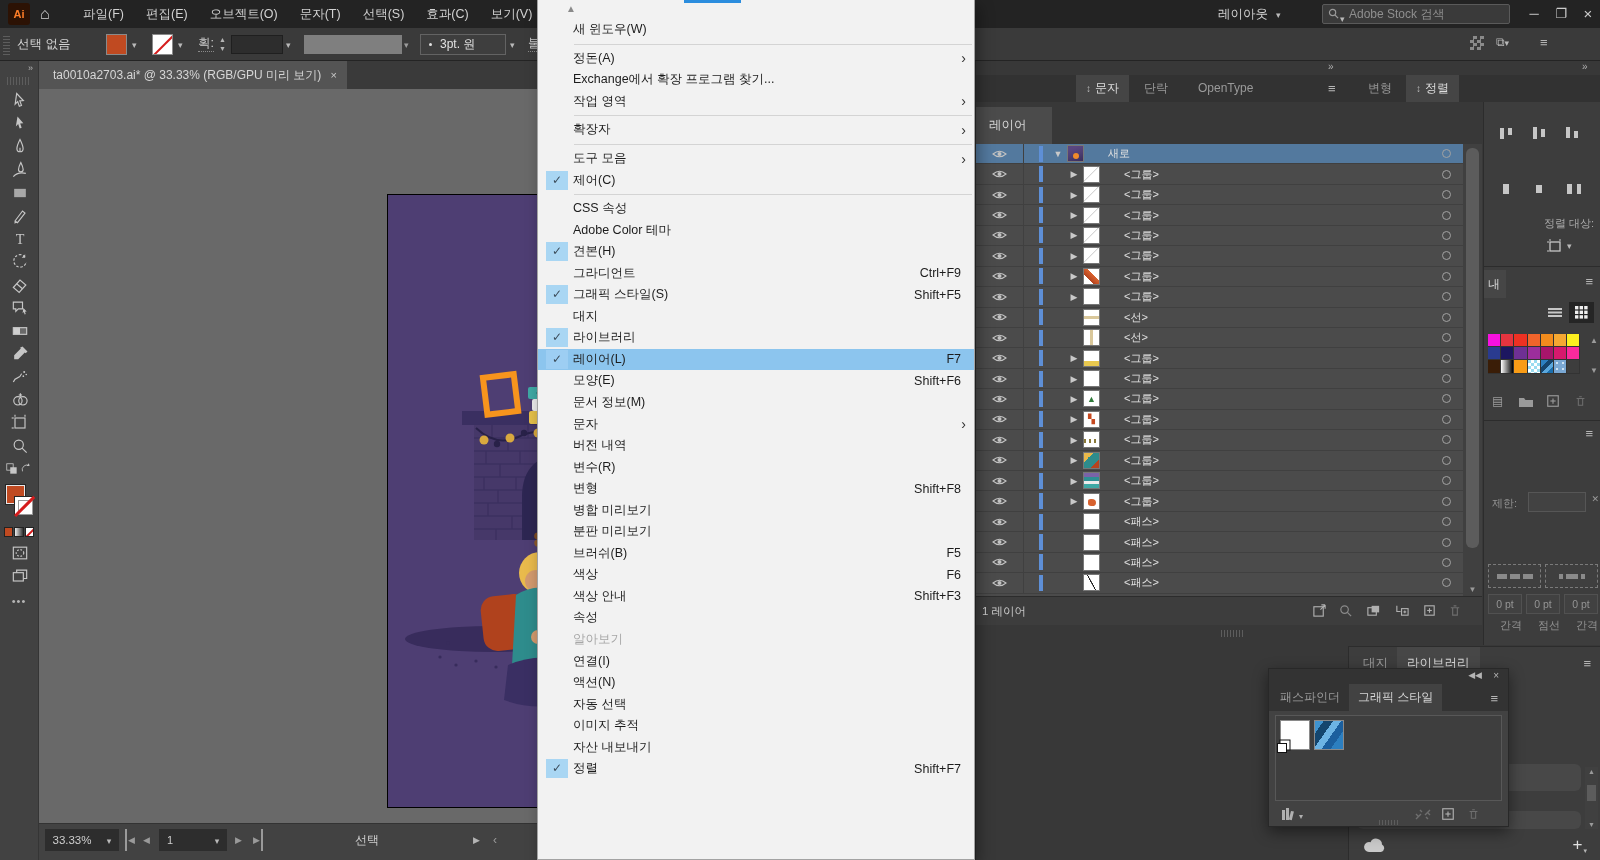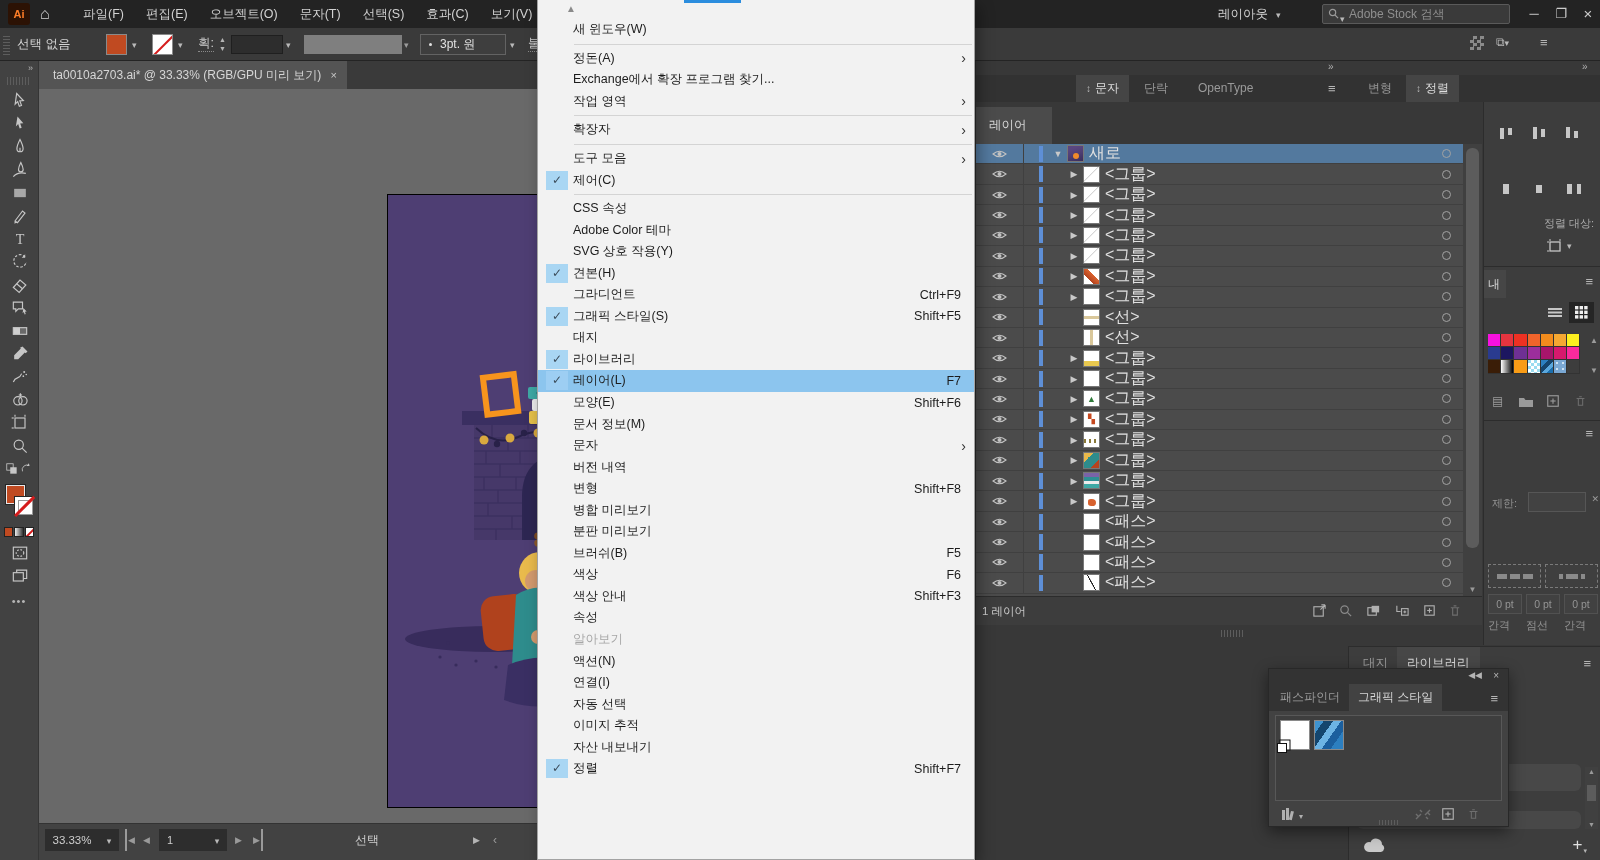--- a/index.html
+++ b/index.html
@@ -92,21 +92,21 @@
     font-size:12.5px; line-height:37px; padding-left:13px; }
   #lrows { position:absolute; left:0; top:42px; width:487px; height:452px; background:#4b4b4b; }
   .lrow { position:relative; height:20.45px; display:flex; align-items:center; border-bottom:1px solid #404040; background:#4b4b4b; }
   .lrow.sel { background:#53799e; }
   .leye { width:48px; text-align:center; border-right:1px solid #404040; align-self:stretch; display:flex; align-items:center; justify-content:center; }
   .lbar { width:4px; height:16px; background:#5e8fd6; margin-left:15px; }
   .lchev { width:14px; margin-left:8px; color:#c9c9c9; font-size:9px; text-align:center; }
   .lrow.child .lchev { margin-left:24px; }
   .lthumb { width:17px; height:17px; background:#fff; border:1px solid #777; margin-left:2px; position:relative; overflow:hidden;
     display:flex; align-items:center; justify-content:center; font-size:9px; }
-  .llabel { flex:1; margin-left:5px; color:#e0e0e0; font-size:16px; white-space:nowrap; }
+  .llabel { flex:1; margin-left:24px; color:#e0e0e0; font-size:11px; white-space:nowrap; }
   .ltgt { width:9px; height:9px; border:1px solid #a2a2a2; border-radius:50%; margin-right:12px; }
   .t-artwork { background:linear-gradient(160deg,#5a4680 20%,#4e3e73 55%,#3a2d5c); }
   .t-artwork::after { content:""; position:absolute; left:5px; top:7px; width:6px; height:6px; background:#f08a2a; border-radius:50%; }
   .t-sketch { background:#fff linear-gradient(135deg,transparent 44%,#c9c9c9 45%,transparent 52%); }
   .t-red-diag { background:#fff linear-gradient(45deg,transparent 30%,#b5431e 32%,#d8622f 60%,transparent 62%); }
   .t-teal { background:#2e8f94 linear-gradient(0deg,transparent 45%,#1c6a70 45% 55%,transparent 55%),
             linear-gradient(90deg,transparent 45%,#1c6a70 45% 55%,transparent 55%); }
   .t-line-h { background:#fff linear-gradient(0deg,transparent 42%,#d9c79a 42% 58%,transparent 58%); }
   .t-line-v { background:#fff linear-gradient(90deg,transparent 42%,#d9c79a 42% 58%,transparent 58%); }
   .t-yellow { background:linear-gradient(0deg,#e8c84f 35%,#fff 35%); }
@@ -146,21 +146,21 @@
   .sw.checker { background:#9adcf0 repeating-conic-gradient(#fff 0 25%,#9adcf0 0 50%); background-size:6px 6px; }
   .sw.crystal { background:linear-gradient(135deg,#2c7fc0 30%,#15456e 30% 55%,#5aa7dd 55% 75%,#1b6fae 75%); }
   .sw.dots { background:#7aa8d4 radial-gradient(circle at 3px 3px,#cfe4f5 1px,transparent 1.5px); background-size:6px 6px; }
   .sw.empty { background:#3d3d3d; }
   .sw-ar { position:absolute; right:3px; color:#9a9a9a; font-size:8px; }
   .rc-ico { position:absolute; color:#9a9a9a; font-size:12px; }
   .lim-box { position:absolute; left:44px; width:58px; height:20px; background:#424242; border:1px solid #565656; }
   .dash-btn { position:absolute; width:53px; height:24px; background:#3f3f3f; border:1px dashed #7a7a7a; display:flex; align-items:center; justify-content:center; gap:3px; }
   .dash-btn i { display:block; height:5px; background:#8a8a8a; }
   .pt-box { position:absolute; width:34px; height:20px; background:#414141; border:1px solid #515151; color:#949494; font-size:10.5px; text-align:center; line-height:18px; }
-  .pt-lab { position:absolute; width:34px; color:#949494; font-size:11px; text-align:left; }
+  .pt-lab { position:absolute; width:34px; color:#949494; font-size:11px; text-align:right; }
 
   
   #botgrp { position:absolute; left:372px; top:585px; width:253px; height:215px; background:#3d3d3d; border-left:1px solid #2c2c2c; border-top:1px solid #2c2c2c; }
   .bg-tab { position:absolute; top:0; height:32px; line-height:32px; font-size:12.5px; color:#9a9a9a; padding:0 10px; }
   .bg-tab.active { background:#474747; color:#d8d8d8; }
   .ph-rect { position:absolute; left:8px; right:20px; background:#484848; border-radius:6px; }
   #libscroll { position:absolute; right:3px; top:120px; width:13px; height:62px; background:#404040; }
   #libscroll .thumb { position:absolute; left:2px; top:18px; width:9px; height:16px; background:#5c5c5c; }
   #libscroll .ar { position:absolute; left:0; width:13px; text-align:center; color:#9a9a9a; font-size:7px; }
   .cloud-ic { position:absolute; left:14px; bottom:8px; }
@@ -1078,24 +1078,20 @@
       <div class="msep"></div>
       <div class="mi">
         <span class="mcheck"></span>
         <span class="mlabel">CSS 속성</span>
       </div>
       <div class="mi">
         <span class="mcheck"></span>
         <span class="mlabel">Adobe Color 테마</span>
       </div>
       <div class="mi">
-        <span class="mcheck"></span>
-        <span class="mlabel">SVG 상호 작용(Y)</span>
-      </div>
-      <div class="mi">
         <span class="mcheck on">✓</span>
         <span class="mlabel">견본(H)</span>
       </div>
       <div class="mi">
         <span class="mcheck"></span>
         <span class="mlabel">그라디언트</span>
         <span class="mshort">Ctrl+F9</span>
       </div>
       <div class="mi">
         <span class="mcheck on">✓</span>
@@ -1128,20 +1124,24 @@
         <span class="mcheck"></span>
         <span class="mlabel">문자</span>
         <span class="msub">›</span>
       </div>
       <div class="mi">
         <span class="mcheck"></span>
         <span class="mlabel">버전 내역</span>
       </div>
       <div class="mi">
         <span class="mcheck"></span>
+        <span class="mlabel">변수(R)</span>
+      </div>
+      <div class="mi">
+        <span class="mcheck"></span>
         <span class="mlabel">변형</span>
         <span class="mshort">Shift+F8</span>
       </div>
       <div class="mi">
         <span class="mcheck"></span>
         <span class="mlabel">병합 미리보기</span>
       </div>
       <div class="mi">
         <span class="mcheck"></span>
         <span class="mlabel">분판 미리보기</span>
@@ -1164,25 +1164,25 @@
       <div class="mi">
         <span class="mcheck"></span>
         <span class="mlabel">속성</span>
       </div>
       <div class="mi dis">
         <span class="mcheck"></span>
         <span class="mlabel">알아보기</span>
       </div>
       <div class="mi">
         <span class="mcheck"></span>
+        <span class="mlabel">연결(I)</span>
+      </div>
+      <div class="mi">
+        <span class="mcheck"></span>
         <span class="mlabel">액션(N)</span>
-      </div>
-      <div class="mi">
-        <span class="mcheck"></span>
-        <span class="mlabel">연결(I)</span>
       </div>
       <div class="mi">
         <span class="mcheck"></span>
         <span class="mlabel">자동 선택</span>
       </div>
       <div class="mi">
         <span class="mcheck"></span>
         <span class="mlabel">이미지 추적</span>
       </div>
       <div class="mi">

